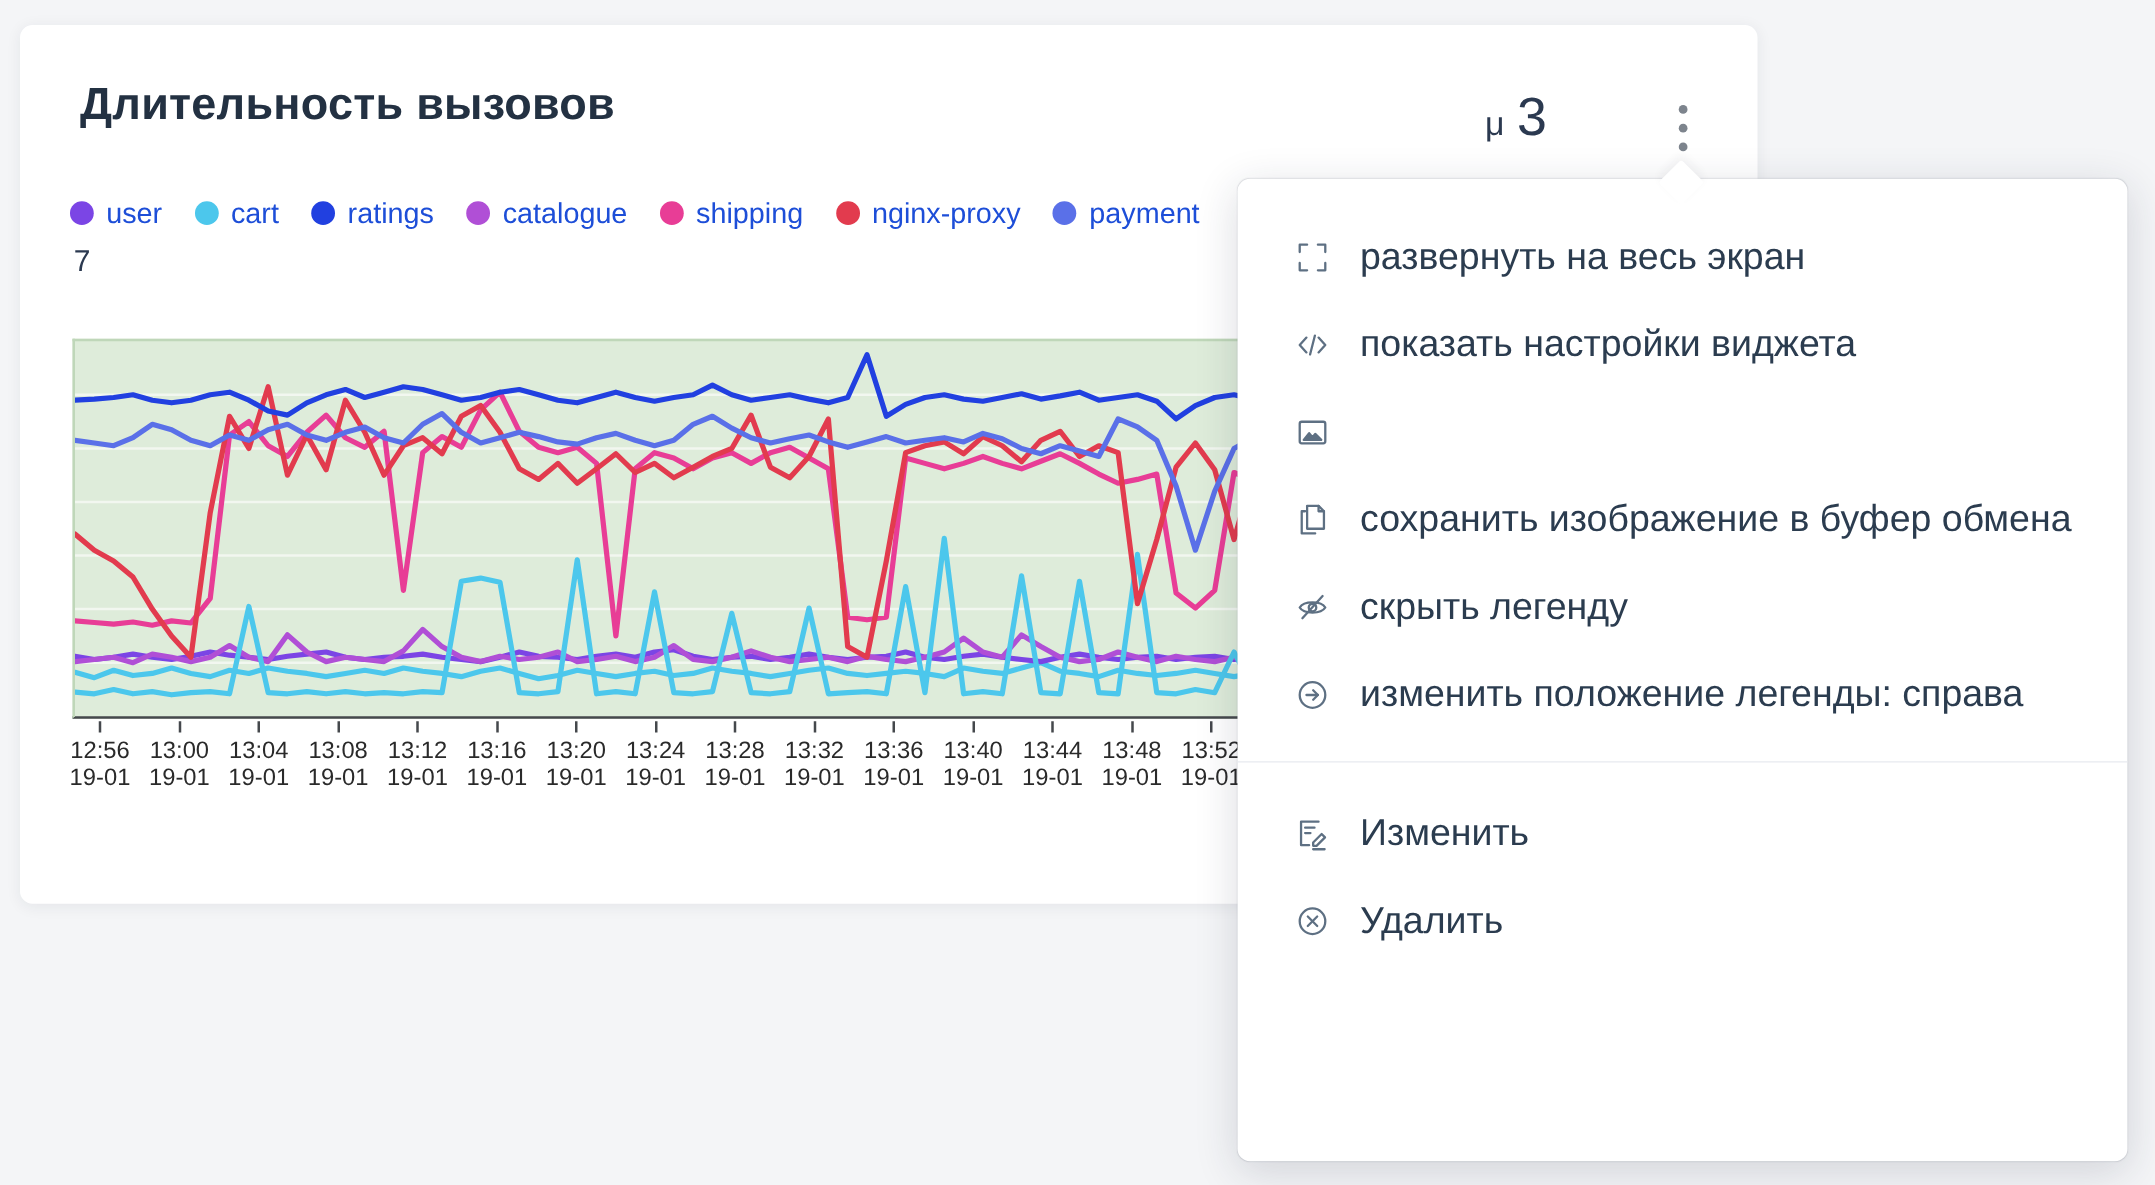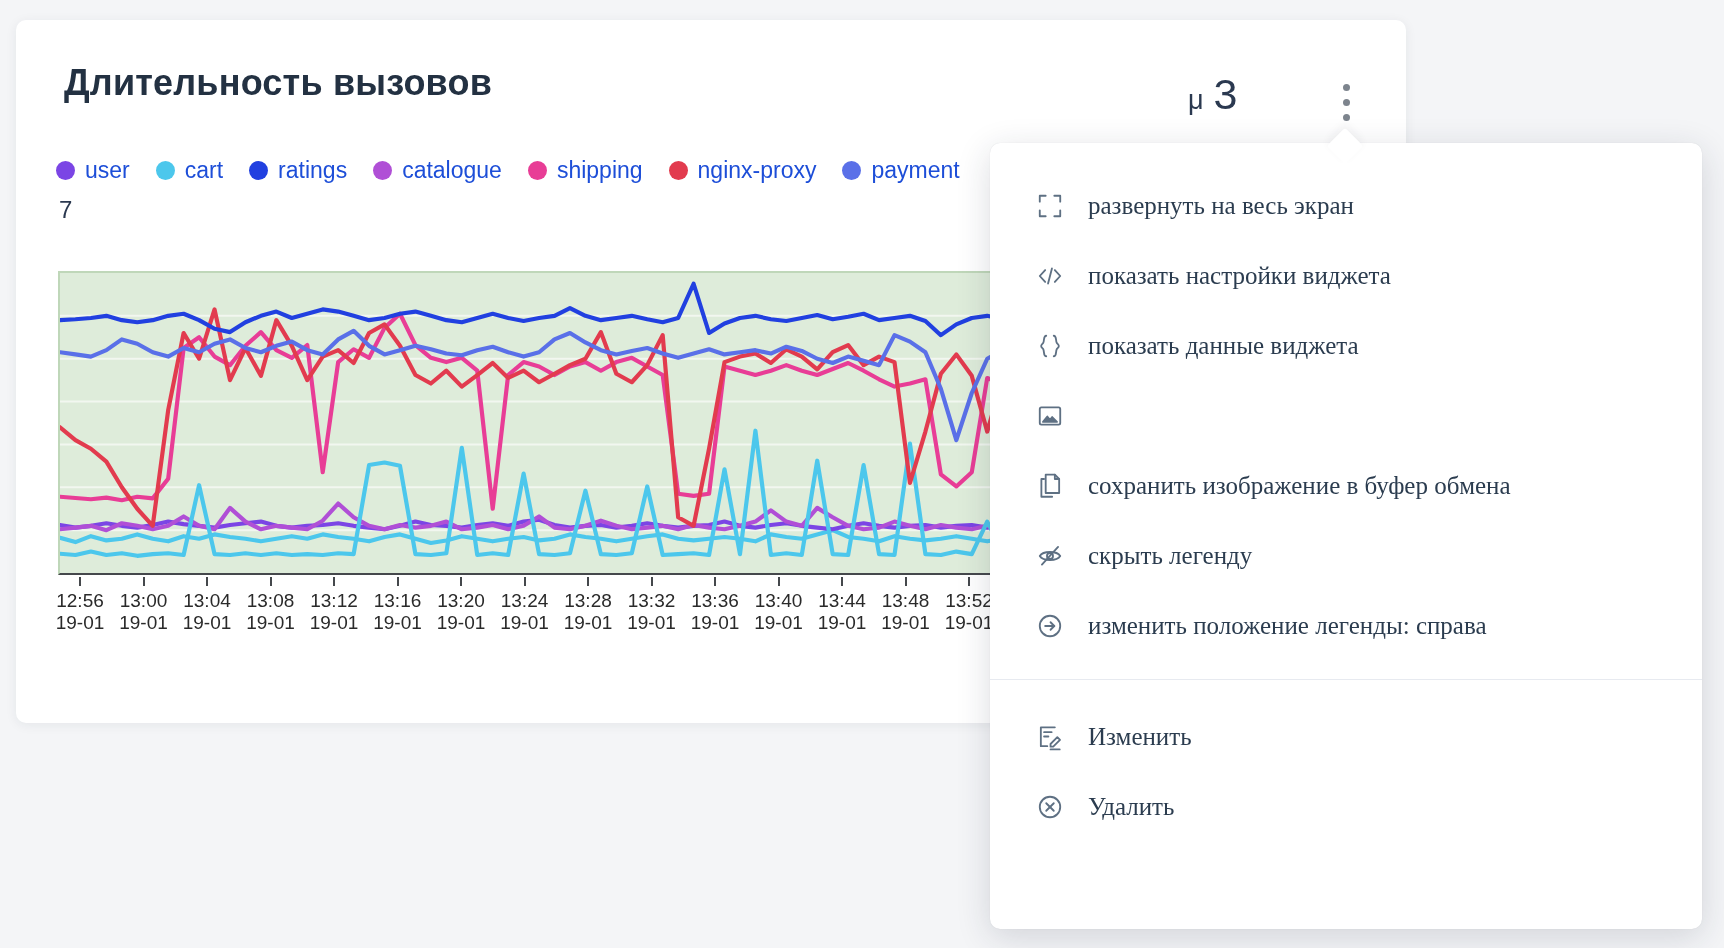--- a/index.html
+++ b/index.html
@@ -38,21 +38,21 @@
           border-radius:10px; box-shadow:0 8px 34px rgba(30,40,60,.16), 0 0 1px rgba(30,40,60,.15); z-index:10; }
   .menu-caret { position:absolute; top:-10px; left:342px; width:26px; height:26px; background:#fff;
                 transform:rotate(45deg); border-radius:3px; box-shadow:-3px -3px 8px rgba(30,40,60,.05); }
   .menu-list { position:relative; }
   .menu-list.main { padding-top:28px; }
   .menu-list.footer { padding-top:22px; }
   .menu-item { display:flex; align-items:center; gap:24px; height:70px; padding-left:46px; cursor:pointer; }
   .mi-icon { width:28px; height:28px; flex:0 0 auto; }
   .mi-icon svg { width:28px; height:28px; stroke:#5e7083; stroke-width:1.7; fill:none;
                  stroke-linecap:round; stroke-linejoin:round; }
-  .mi-label { font-size:25px; color:#2b3c4f;font-family:Liberation Serif, serif; }
+  .mi-label { font-size:30px; color:#2b3c4f; }
   .menu-divider { height:1px; background:#e7eaf0; margin-top:18px; }
 </style>
 </head>
 <body>
 
 <div class="stage">
 
   <div class="card">
     <div class="card-title">Длительность вызовов</div>
 
@@ -168,27 +168,20 @@
         <div class="menu-item">
          <span class="mi-icon"><svg viewBox="0 0 26 26">
               <path d="M8.5 7.5L3.5 13L8.5 18.5"></path>
               <path d="M17.5 7.5L22.5 13L17.5 18.5"></path>
               <path d="M14.8 6L11.2 20"></path>
             </svg></span>
          <span class="mi-label">показать настройки виджета</span>
        </div>
         <div class="menu-item">
          <span class="mi-icon"><svg viewBox="0 0 26 26">
-              <path d="M9.5 3.5C6.8 3.5 7.8 7.8 6.8 9.9C6.3 11 4.8 11.5 4.8 13C4.8 14.5 6.3 15 6.8 16.1C7.8 18.2 6.8 22.5 9.5 22.5"></path>
-              <path d="M16.5 3.5C19.2 3.5 18.2 7.8 19.2 9.9C19.7 11 21.2 11.5 21.2 13C21.2 14.5 19.7 15 19.2 16.1C18.2 18.2 19.2 22.5 16.5 22.5"></path>
-            </svg></span>
-         <span class="mi-label">показать данные виджета</span>
-       </div>
-        <div class="menu-item">
-         <span class="mi-icon"><svg viewBox="0 0 26 26">
               <rect x="3.5" y="5" width="19" height="16" rx="1.5"></rect>
               <path d="M6.5 18.5L10.5 13.5L13 16.5L15 14L19.5 18.5Z" fill="#5e7083"></path>
             </svg></span>
        </div>
         <div class="menu-item">
          <span class="mi-icon"><svg viewBox="0 0 26 26">
               <path d="M7.5 6.5H5V23H15"></path>
               <path d="M9 2.5H17.5L21.5 6.5V19.5H9Z"></path>
               <path d="M17.5 2.5V6.5H21.5"></path>
             </svg></span>

